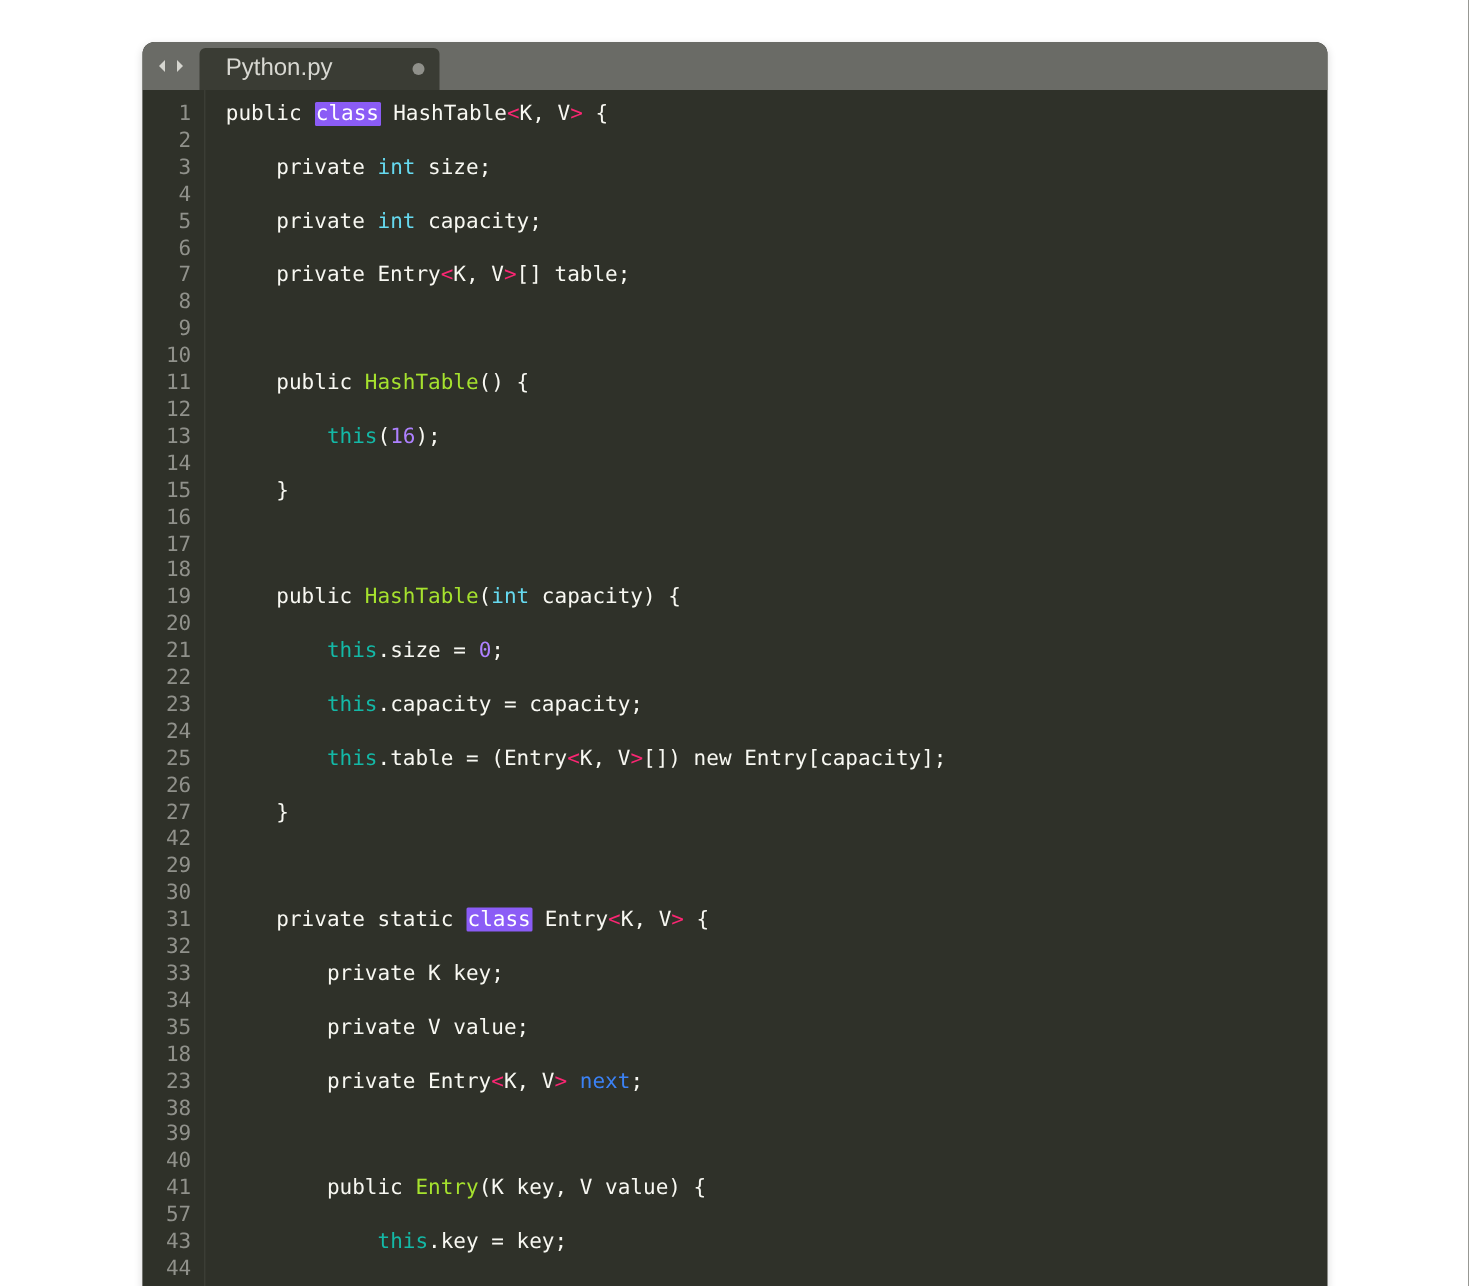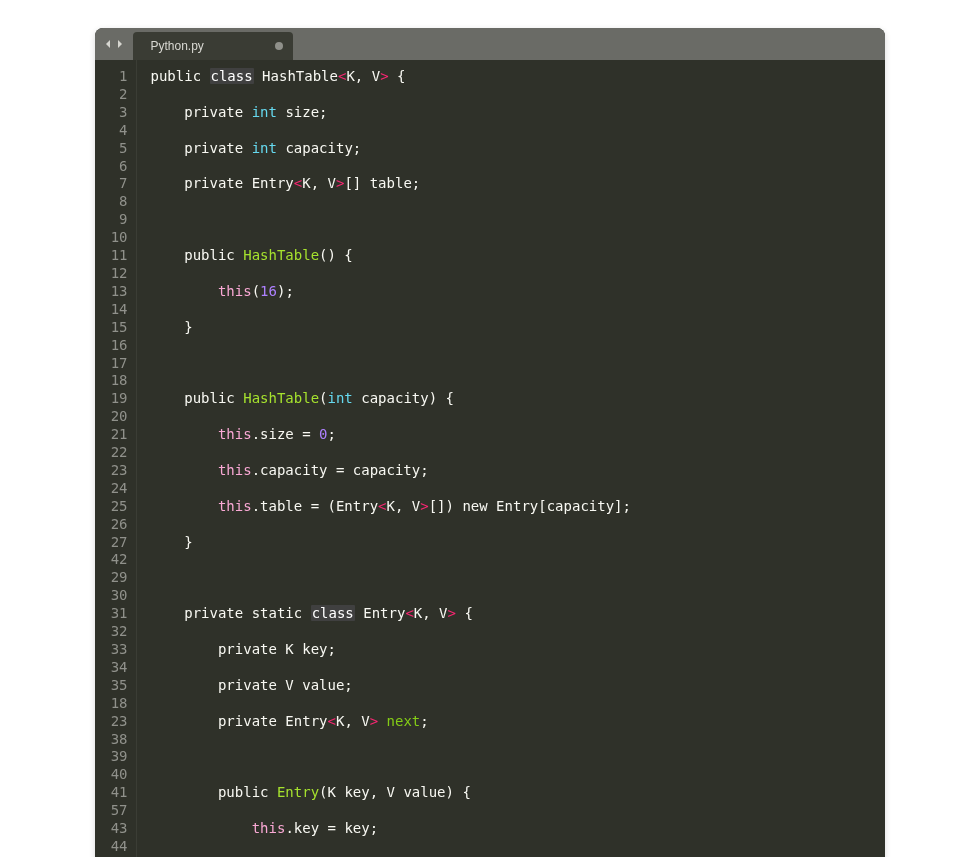--- a/index.html
+++ b/index.html
@@ -48,21 +48,21 @@
   }
   .tab::before, .tab::after {
     content: "";
     position: absolute;
     bottom: 0;
     width: 14px;
     height: 14px;
   }
   .tab-title {
     color: #d8d8d2;
-    font-size: 12px;
+    font-size: 16px;
     font-family: -apple-system, BlinkMacSystemFont, "Segoe UI", Arial, sans-serif;
     text-align: center;
   }
   .tab-modified {
     position: absolute;
     right: 10px;
     width: 8px;
     height: 8px;
     border-radius: 50%;
     background: #8f908a;
@@ -87,31 +87,31 @@
     padding: 8px 0 0 14px;
     color: #f8f8f2;
     white-space: pre;
     flex: 1;
     position: relative;
     overflow: hidden;
   }
   .code-line { display: block; }
   .tok-kw { color: #f8f8f2; }
   .tok-class-kw {
-    background: #404040;
+    background: #8b5cf6;
     color: #ffffff;
     padding: 0 1px;
     border-radius: 1px;
   }
   .tok-type { color: #66d9ef; }
   .tok-name { color: #a6e22e; }
   .tok-punct-angle { color: #f92672; }
-  .tok-self { color: #f9a8d4; }
+  .tok-self { color: #14b8a6; }
   .tok-num { color: #ae81ff; }
-  .tok-field { color: #84cc16; }
+  .tok-field { color: #3b82f6; }
 </style>
 </head>
 <body>
 
 <div class="editor-window">
 
   <div class="title-bar">
     <div class="nav-arrows">
       <span class="nav-arrow">
         <svg width="10" height="10" viewBox="0 0 10 10">

